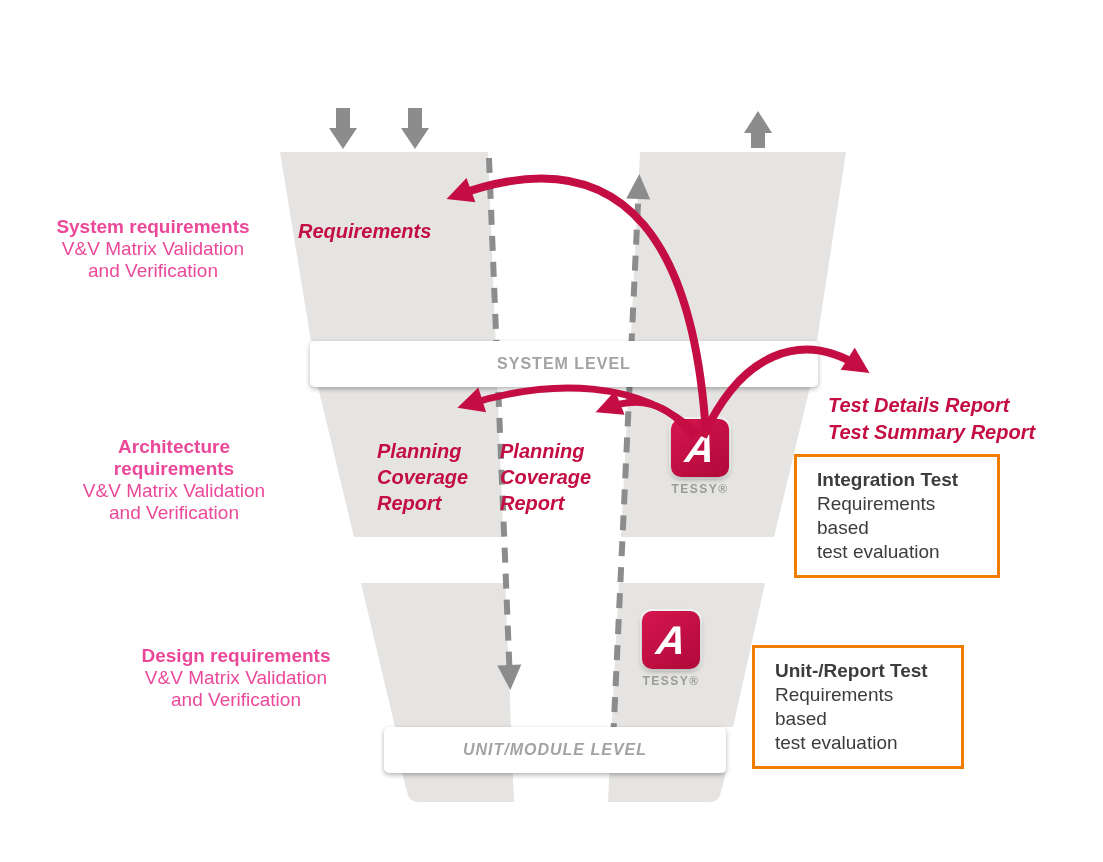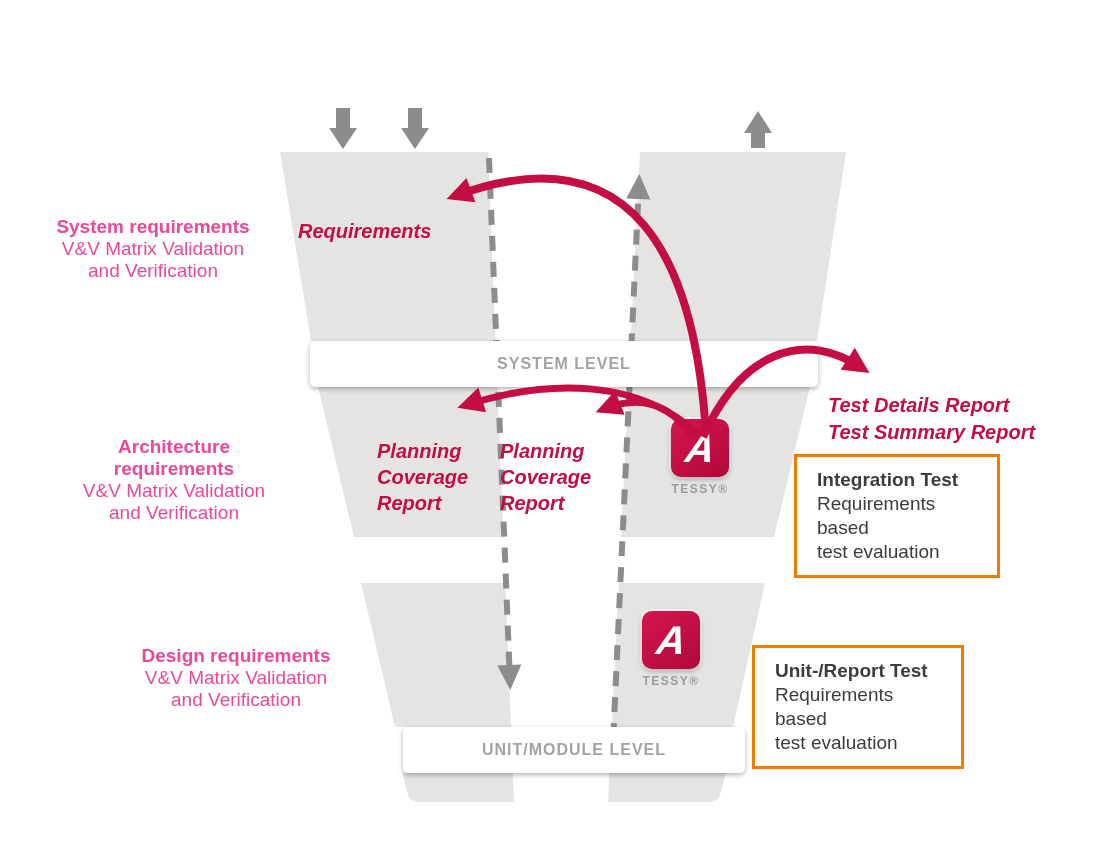--- a/index.html
+++ b/index.html
@@ -59,21 +59,21 @@
     <g fill="#8c8c8c">
       <polygon points="744,133 772,133 758,111"></polygon>
       <rect x="751" y="131" width="14" height="17"></rect>
     </g>
   </svg>
 
 
   <div class="band" style="left:310px; top:341px; width:508px; height:46px;">
     <span>SYSTEM LEVEL</span>
   </div>
-  <div class="band" style="left:403px; top:727px; width:342px; height:46px;">
+  <div class="band" style="left:384px; top:727px; width:342px; height:46px;font-style:italic;">
     <span>UNIT/MODULE LEVEL</span>
   </div>
 
   <div class="side-label" style="left:38px; top:216px; width:230px;">
     <div class="t">System requirements</div>
     <div>V&amp;V Matrix Validation</div>
     <div>and Verification</div>
   </div>
   <div class="side-label" style="left:58px; top:436px; width:232px;">
     <div class="t">Architecture requirements</div>

